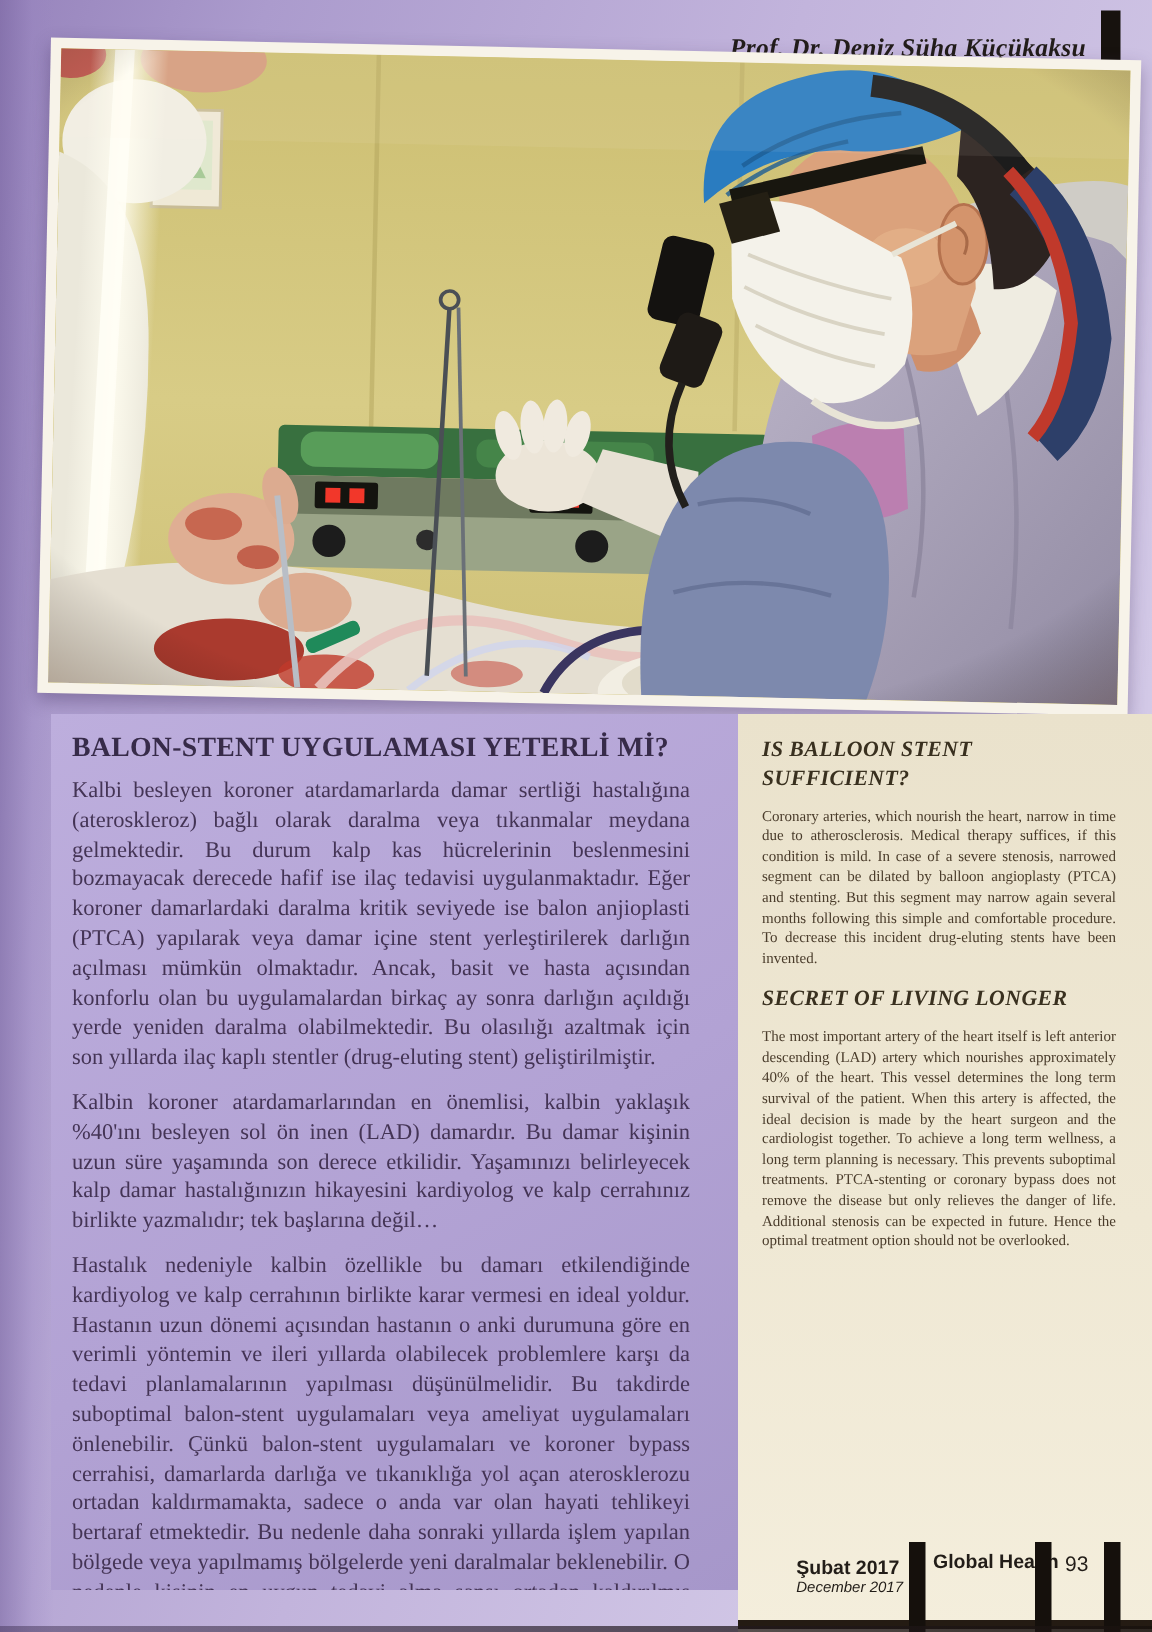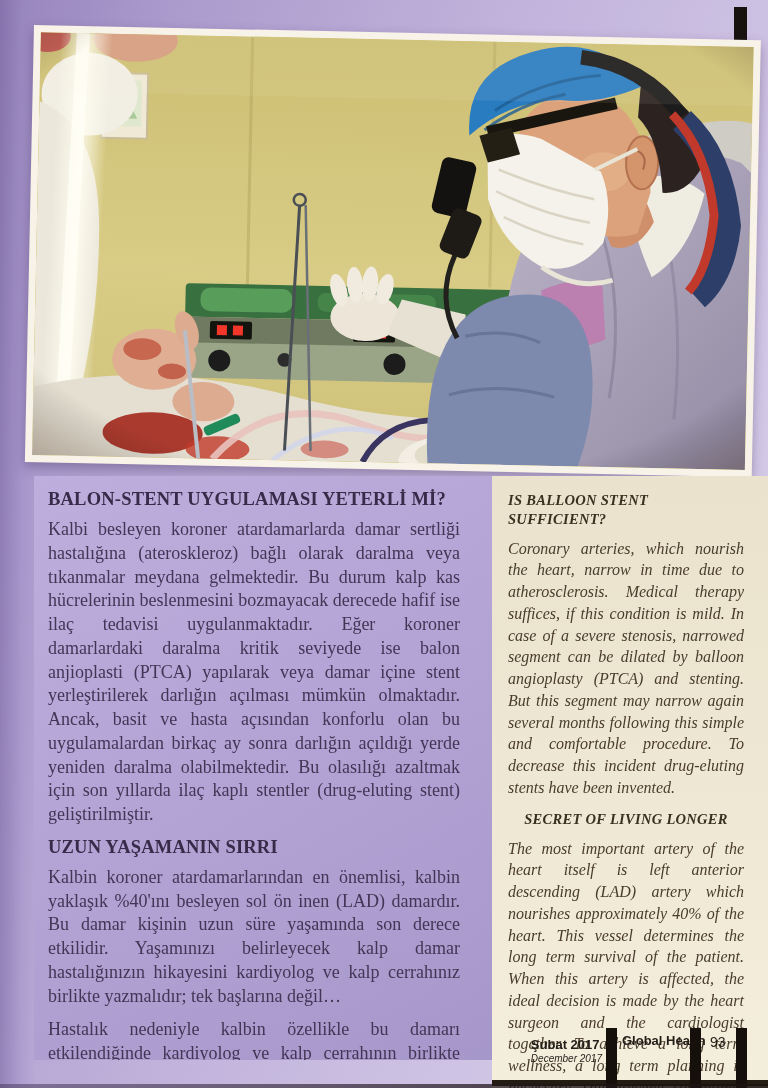--- a/index.html
+++ b/index.html
@@ -35,34 +35,34 @@
   .left-panel {
     position:absolute; left:34px; top:476px; width:458px; height:584px; z-index:2;
     background:linear-gradient(150deg,#bdaedd 0%,#b2a2d4 55%,#a697ca 100%);
     padding:13px 32px 8px 14px; overflow:hidden;
   }
   .left-panel h2 {
     font-size:18.5px; font-weight:bold; color:#372b49; letter-spacing:.2px; margin:0 0 8px 0;
   }
   .left-panel h2.second { margin-top:5px; }
   .left-panel p {
-    font-size:18px; line-height:1.32; text-align:justify; color:#443455; margin:0 0 10px 0;
+    font-size:15px; line-height:1.32; text-align:justify; color:#443455; margin:0 0 10px 0;
   }
   .right-panel {
     position:absolute; left:492px; top:476px; width:276px; height:612px; z-index:2;
     background:linear-gradient(180deg,#eae2cc 0%,#efe8d4 55%,#f4eedc 100%);
     padding:15px 24px 0 16px; overflow:hidden;
   }
   .right-panel h3 {
     font-size:14.5px; font-weight:bold; font-style:italic; color:#39301f;
     letter-spacing:.3px; line-height:1.3; margin:0 0 9px 0;
   }
-  .right-panel h3.second { margin-top:2px;text-align:center; }
+  .right-panel h3.second { margin-top:2px; }
   .right-panel p {
-    font-style:italic; font-size:16px; line-height:1.36; text-align:justify;
+    font-size:10px; line-height:1.36; text-align:justify;
     color:#4a3c2b; margin:0 0 11px 0;
   }
   
   .footer { position:absolute; left:492px; right:0; bottom:0; height:64px; z-index:3;
     font-family:"Liberation Sans", sans-serif; }
   .bottom-edge { position:absolute; left:0; right:0; bottom:2px; height:6px; background:#241b13; }
   .page-bottom-shadow {
     position:absolute; left:0; right:0; bottom:0; height:4px; z-index:3;
     background:linear-gradient(to right, rgba(60,45,80,.45), rgba(25,18,14,.9));
   }
@@ -75,20 +75,21 @@
   .f-date .en { font-size:10px; font-style:italic; display:block; margin-top:1px; }
   .f-mag { position:absolute; left:130px; bottom:40px; font-size:13px; font-weight:bold; color:#221d18; }
   .f-num { position:absolute; left:218px; bottom:38px; font-size:14px; font-weight:normal; color:#221d18; }
 </style>
 </head>
 <body>
 
 <div class="page">
   <div class="spine"></div>
 
+  <div class="author">Prof. Dr. Deniz Süha Küçükaksu</div>
   <div class="header-bar"></div>
 
   <div class="photo-frame">
     <div class="photo-inner">
       <svg viewBox="0 0 712 430" preserveAspectRatio="none">
         <defs>
           <linearGradient id="wall" x1="0" y1="0" x2="0" y2="1">
             <stop offset="0" stop-color="#cdbf72"></stop>
               <stop offset=".55" stop-color="#d8cc86"></stop>
               <stop offset="1" stop-color="#cfc178"></stop>
@@ -228,21 +229,20 @@
 
         <rect width="712" height="430" fill="url(#vig)"></rect>
         <rect width="712" height="60" fill="#fff8e0" opacity=".08"></rect>
       </svg>
     </div>
   </div>
 
   <div class="left-panel">
     <h2>BALON-STENT UYGULAMASI YETERLİ Mİ?</h2>
     <p>Kalbi besleyen koroner atardamarlarda damar sertliği hastalığına (ateroskleroz) bağlı olarak daralma veya tıkanmalar meydana gelmektedir. Bu durum kalp kas hücrelerinin beslenmesini bozmayacak derecede hafif ise ilaç tedavisi uygulanmaktadır. Eğer koroner damarlardaki daralma kritik seviyede ise balon anjioplasti (PTCA) yapılarak veya damar içine stent yerleştirilerek darlığın açılması mümkün olmaktadır. Ancak, basit ve hasta açısından konforlu olan bu uygulamalardan birkaç ay sonra darlığın açıldığı yerde yeniden daralma olabilmektedir. Bu olasılığı azaltmak için son yıllarda ilaç kaplı stentler (drug-eluting stent) geliştirilmiştir.</p>
-    <h2 class="second">UZUN YAŞAMANIN SIRRI</h2>
     <p>Kalbin koroner atardamarlarından en önemlisi, kalbin yaklaşık %40'ını besleyen sol ön inen (LAD) damardır. Bu damar kişinin uzun süre yaşamında son derece etkilidir. Yaşamınızı belirleyecek kalp damar hastalığınızın hikayesini kardiyolog ve kalp cerrahınız birlikte yazmalıdır; tek başlarına değil…</p>
     <p>Hastalık nedeniyle kalbin özellikle bu damarı etkilendiğinde kardiyolog ve kalp cerrahının birlikte karar vermesi en ideal yoldur. Hastanın uzun dönemi açısından hastanın o anki durumuna göre en verimli yöntemin ve ileri yıllarda olabilecek problemlere karşı da tedavi planlamalarının yapılması düşünülmelidir. Bu takdirde suboptimal balon-stent uygulamaları veya ameliyat uygulamaları önlenebilir. Çünkü balon-stent uygulamaları ve koroner bypass cerrahisi, damarlarda darlığa ve tıkanıklığa yol açan aterosklerozu ortadan kaldırmamakta, sadece o anda var olan hayati tehlikeyi bertaraf etmektedir. Bu nedenle daha sonraki yıllarda işlem yapılan bölgede veya yapılmamış bölgelerde yeni daralmalar beklenebilir. O nedenle kişinin en uygun tedavi alma şansı ortadan kaldırılmış olmamalıdır.</p>
   </div>
 
   <div class="right-panel">
     <h3>IS BALLOON STENT SUFFICIENT?</h3>
     <p>Coronary arteries, which nourish the heart, narrow in time due to atherosclerosis. Medical therapy suffices, if this condition is mild. In case of a severe stenosis, narrowed segment can be dilated by balloon angioplasty (PTCA) and stenting. But this segment may narrow again several months following this simple and comfortable procedure. To decrease this incident drug-eluting stents have been invented.</p>
     <h3 class="second">SECRET OF LIVING LONGER</h3>
     <p>The most important artery of the heart itself is left anterior descending (LAD) artery which nourishes approximately 40% of the heart. This vessel determines the long term survival of the patient. When this artery is affected, the ideal decision is made by the heart surgeon and the cardiologist together. To achieve a long term wellness, a long term planning is necessary. This prevents suboptimal treatments. PTCA-stenting or coronary bypass does not remove the disease but only relieves the danger of life. Additional stenosis can be expected in future. Hence the optimal treatment option should not be overlooked.</p>
   </div>

